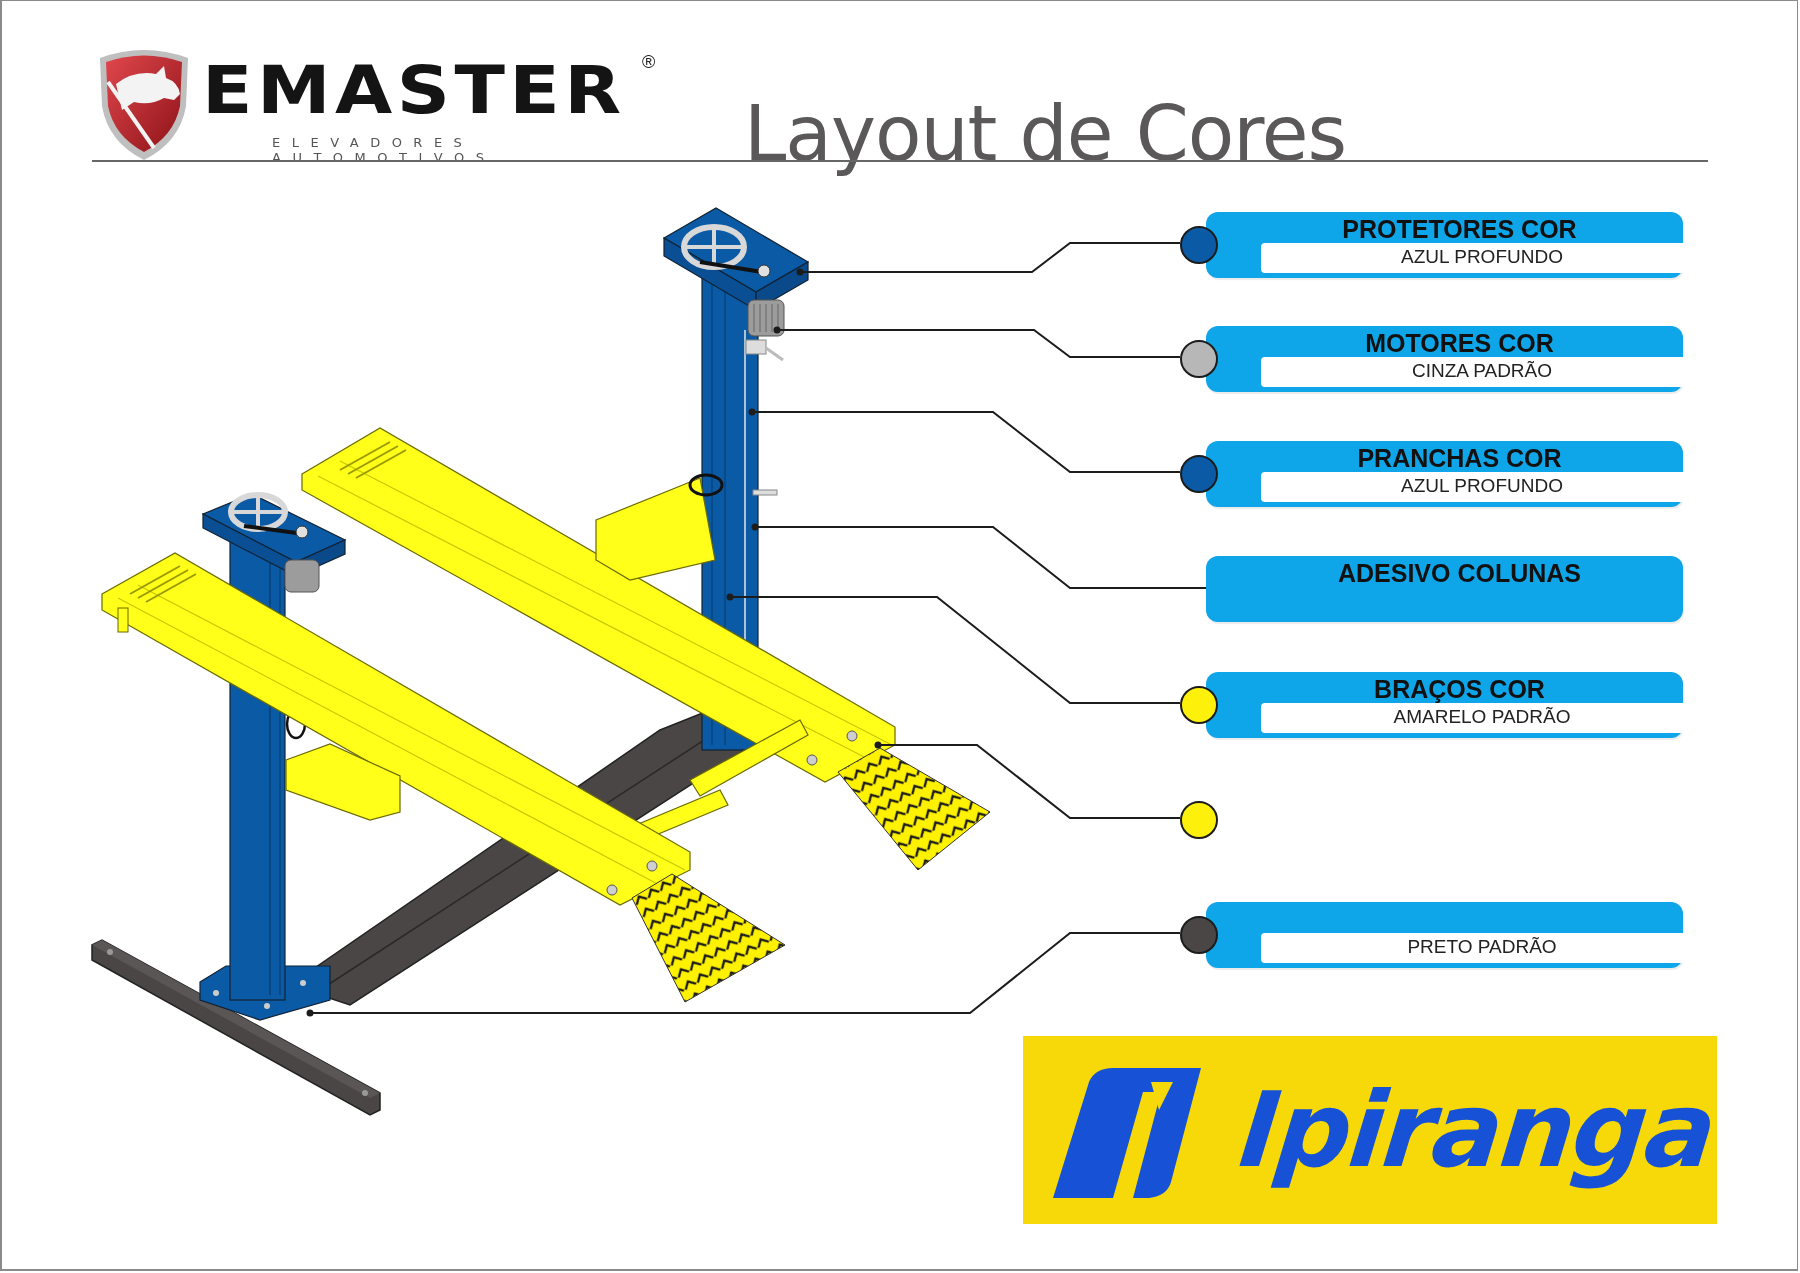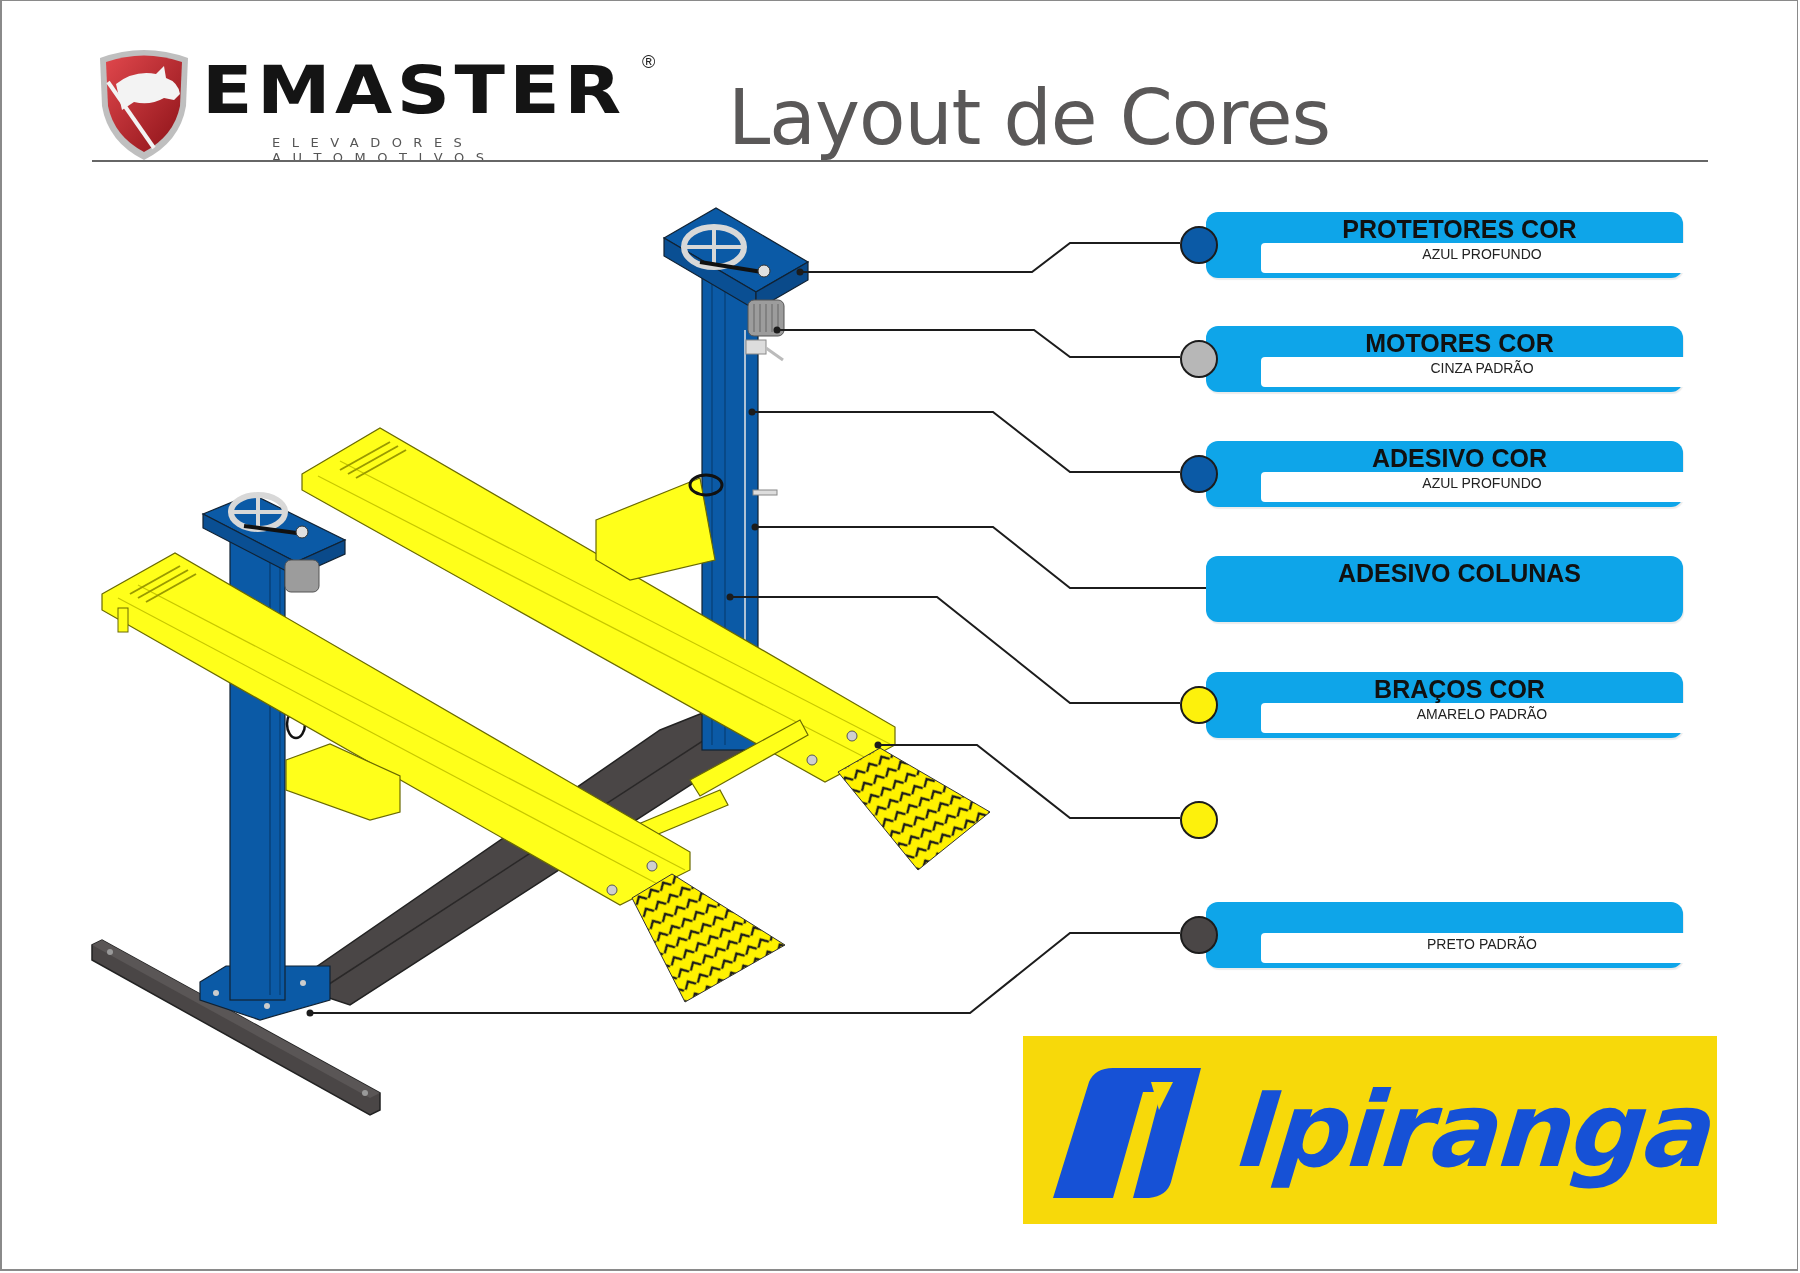--- a/index.html
+++ b/index.html
@@ -24,21 +24,21 @@
   .emaster-reg {
     position: absolute; left: 548px; top: 8px; font-size: 18px; color: #222;
   }
   .emaster-sub {
     position: absolute; left: 132px; top: 91px; font-size: 13px; letter-spacing: 11.5px;
     color: #555; font-family: "DejaVu Sans", sans-serif; margin-left: 46px;
   }
   .page-title {
     position: absolute; left: 728px; top: 80px; font-size: 76px; color: #5a5858;
     font-family: "DejaVu Sans", sans-serif; font-weight: normal; letter-spacing: -1px;
-    line-height: 1; margin: 0;
+    line-height: 1; margin: 16px;
   }
   .header-rule {
     position: absolute; left: 92px; top: 160px; width: 1616px; height: 2px; background: #666;
   }
   
   .drawing { position: absolute; left: 0; top: 0; width: 1800px; height: 1273px; }
   
   .legend-item { position: absolute; left: 1180px; width: 505px; height: 70px; }
   .legend-card {
     position: absolute; left: 26px; top: 0; width: 477px; height: 66px;
@@ -48,21 +48,21 @@
   .legend-title {
     position: absolute; left: 30px; right: 0; top: 5px; text-align: center;
     font-weight: bold; font-size: 25px; color: #111; line-height: 1;
   }
   .legend-value-box {
     position: absolute; left: 55px; top: 31px; width: 442px; height: 30px;
     background: #ffffff; border-radius: 4px;
   }
   .legend-value {
     position: absolute; left: 0; right: 0; top: 4px; text-align: center;
-    font-size: 14px; color: #222; line-height: 1;
+    font-size: 19px; color: #222; line-height: 1;
   }
   .swatch {
     position: absolute; left: 0; top: 14px; width: 38px; height: 38px; border-radius: 50%;
     border: 2px solid #1c1c1c; box-sizing: border-box;
   }
   
   .ipiranga {
     position: absolute; left: 1023px; top: 1036px; width: 694px; height: 188px;
     background: #f7d90a;
   }
@@ -235,21 +235,21 @@
     <div class="legend-title">MOTORES COR</div>
     <div class="legend-value-box">
         <div class="legend-value">CINZA PADRÃO</div>
       </div>
   </div>
   <div class="swatch" style="background:#b7b7b7"></div>
 </div>
 
 <div class="legend-item" style="top:441px">
   <div class="legend-card">
-    <div class="legend-title">ADESIVO COR</div>
+    <div class="legend-title">PRANCHAS COR</div>
     <div class="legend-value-box">
         <div class="legend-value">AZUL PROFUNDO</div>
       </div>
   </div>
   <div class="swatch" style="background:#0b5aa6"></div>
 </div>
 
 <div class="legend-item" style="top:556px">
   <div class="legend-card">
     <div class="legend-title">ADESIVO COLUNAS</div>

